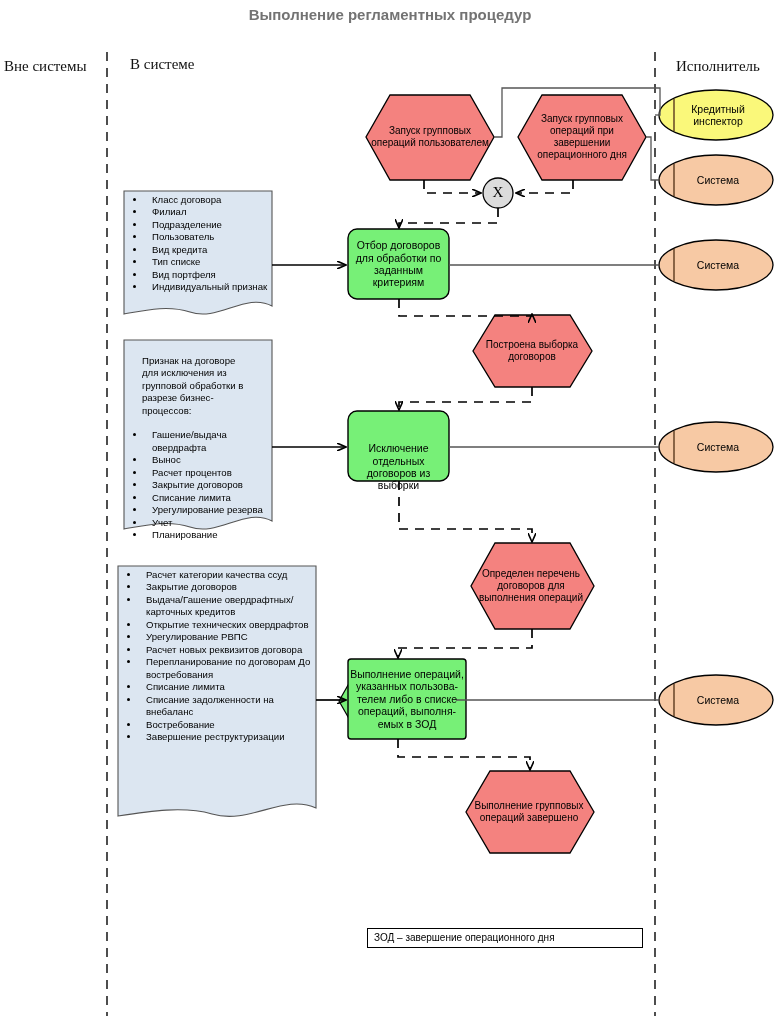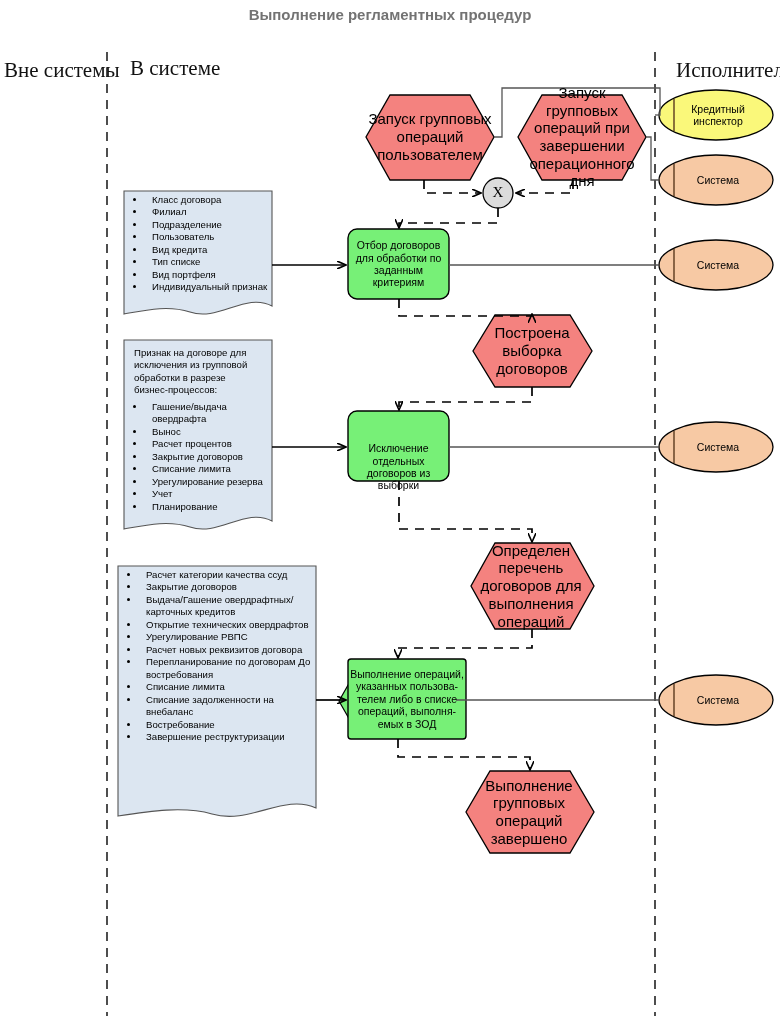--- a/index.html
+++ b/index.html
@@ -3,30 +3,30 @@
 <meta charset="utf-8">
 <style>
   html,body{margin:0;padding:0;background:#fff;}
   body{width:780px;height:1020px;position:relative;overflow:hidden;
        font-family:"Liberation Sans","DejaVu Sans",sans-serif;}
   #stage{position:absolute;left:0;top:0;width:780px;height:1020px;}
   svg#canvas{position:absolute;left:0;top:0;width:780px;height:1020px;}
   .ttl{position:absolute;left:0;top:6px;width:780px;text-align:center;
        font-size:15px;font-weight:bold;color:#737373;}
   .lanehdr{position:absolute;font-family:"Liberation Serif","DejaVu Serif",serif;
-           font-size:21px;color:#111;white-space:nowrap;}
+           font-size:15px;color:#111;white-space:nowrap;}
   .shape-txt{position:absolute;display:flex;align-items:center;justify-content:center;
              text-align:center;line-height:1.18;color:#000;pointer-events:none;}
-  .hex-txt{font-size:15px;}
+  .hex-txt{font-size:10px;}
   .proc-txt{font-size:10.5px;}
   .act-txt{font-size:10.5px;}
   .doc{position:absolute;box-sizing:border-box;}
   .doc ul{margin:0;padding:0 4px 0 22px;list-style:disc;}
   .doc li{font-size:9.6px;line-height:1.30;color:#000;margin:0;padding:0 0 0 6px;}
-  .doc .intro{font-size:9.6px;line-height:1.30;color:#000;padding:0 12px 0 6px;margin:4px;}
+  .doc .intro{font-size:9.6px;line-height:1.30;color:#000;padding:0 12px 0 6px;margin:12px;}
   .legend{position:absolute;box-sizing:border-box;border:1px solid #000;background:#fff;
           font-size:10px;color:#000;padding:3px 6px;}
 </style>
 </head>
 <body>
 
 <div id="stage">
 
   <div class="ttl">Выполнение регламентных процедур</div>
 
@@ -169,14 +169,15 @@
       <li>Урегулирование РВПС</li>
       <li>Расчет новых реквизитов договора</li>
       <li>Перепланирование по договорам До востребования</li>
       <li>Списание лимита</li>
       <li>Списание задолженности на внебаланс</li>
       <li>Востребование</li>
       <li>Завершение реструктуризации</li>
     </ul>
   </div>
 
+  <div class="legend" style="left:367px;top:928px;width:276px;height:20px;">ЗОД – завершение операционного дня</div>
 
 </div>
 
 </body></html>

